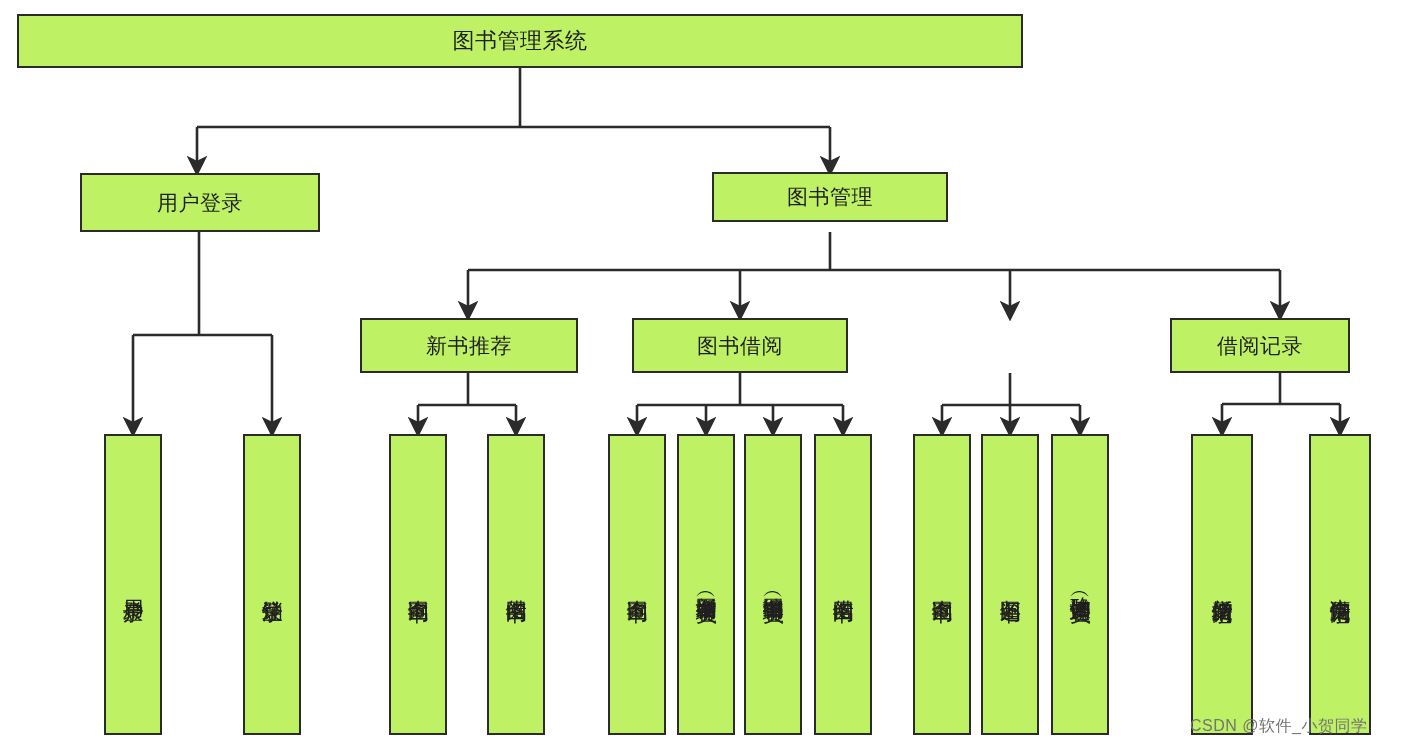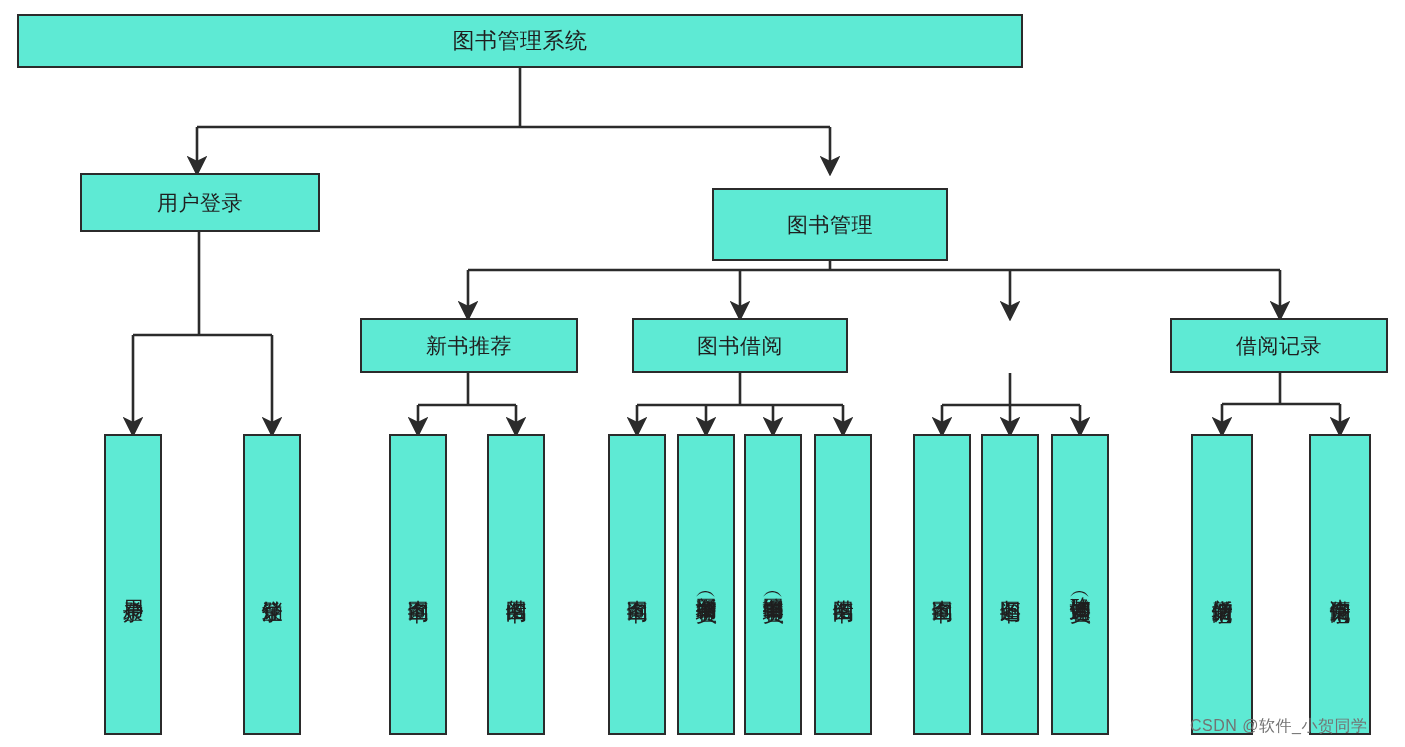--- a/index.html
+++ b/index.html
@@ -23,21 +23,21 @@
     position: absolute;
     left: 0;
     top: 0;
     width: 1405px;
     height: 747px;
     pointer-events: none;
   }
   .node {
     position: absolute;
     box-sizing: border-box;
-    background: #5eead4;
+    background: #bef264;
     border: 2.5px solid #2b2b2b;
     display: flex;
     align-items: center;
     justify-content: center;
     text-align: left;
     color: #1f1f1f;
   }
   .node.h {
     font-size: 21px;
     letter-spacing: 0.5px;
@@ -120,25 +120,25 @@
       <path d="M 1280 373 L 1280 404"></path>
       <path d="M 1222 404 L 1340 404"></path>
       <path d="M 1222 404 L 1222 434" marker-end="url(#arrow)"></path>
       <path d="M 1340 404 L 1340 434" marker-end="url(#arrow)"></path>
     </g>
   </svg>
 
   <div class="node h root" style="left:17px; top:14px; width:1006px; height:54px;">图书管理系统</div>
 
   <div class="node h" style="left:80px; top:173px; width:240px; height:59px;">用户登录</div>
-  <div class="node h" style="left:712px; top:188px; width:236px; height:73px;">图书管理</div>
+  <div class="node h" style="left:712px; top:172px; width:236px; height:50px;">图书管理</div>
 
   <div class="node h" style="left:360px; top:318px; width:218px; height:55px;">新书推荐</div>
   <div class="node h" style="left:632px; top:318px; width:216px; height:55px;">图书借阅</div>
-  <div class="node h" style="left:1170px; top:318px; width:218px; height:55px;">借阅记录</div>
+  <div class="node h" style="left:1170px; top:318px; width:180px; height:55px;">借阅记录</div>
 
   <div class="node v" style="left:104px; top:434px; width:58px; height:301px;">
     <span class="vtext">用户登录</span>
   </div>
   <div class="node v" style="left:243px; top:434px; width:58px; height:301px;">
     <span class="vtext">注销登录</span>
   </div>
 
   <div class="node v" style="left:389px; top:434px; width:58px; height:301px;">
     <span class="vtext">查询图书</span>

